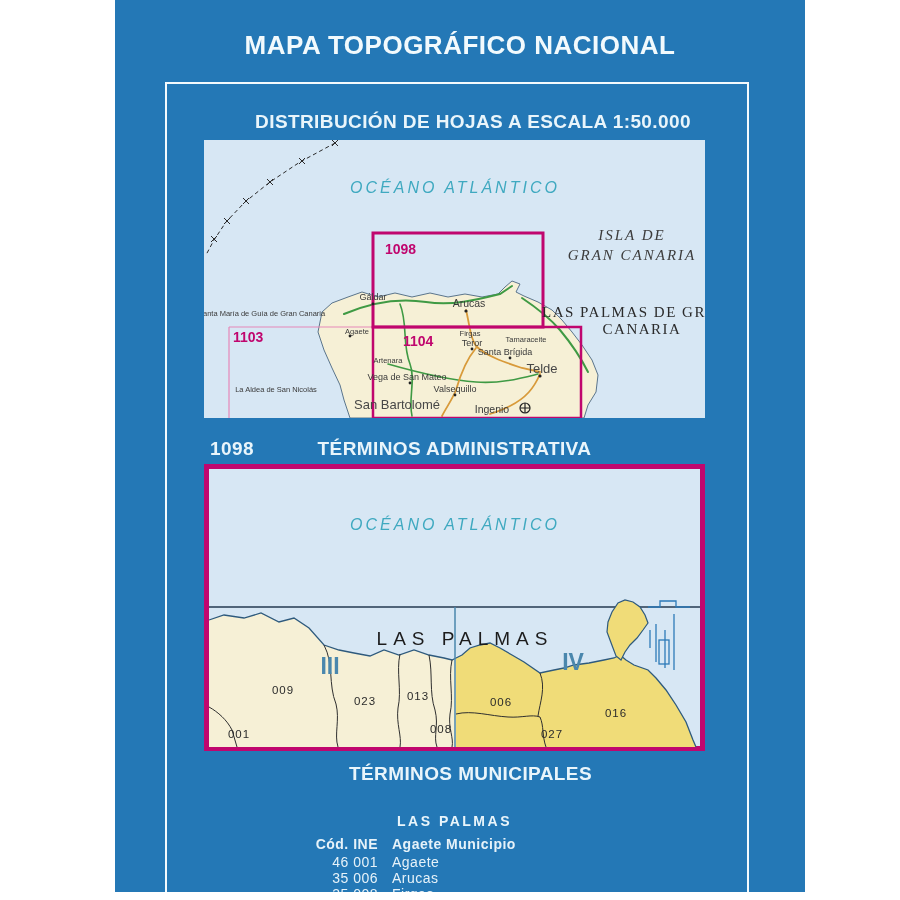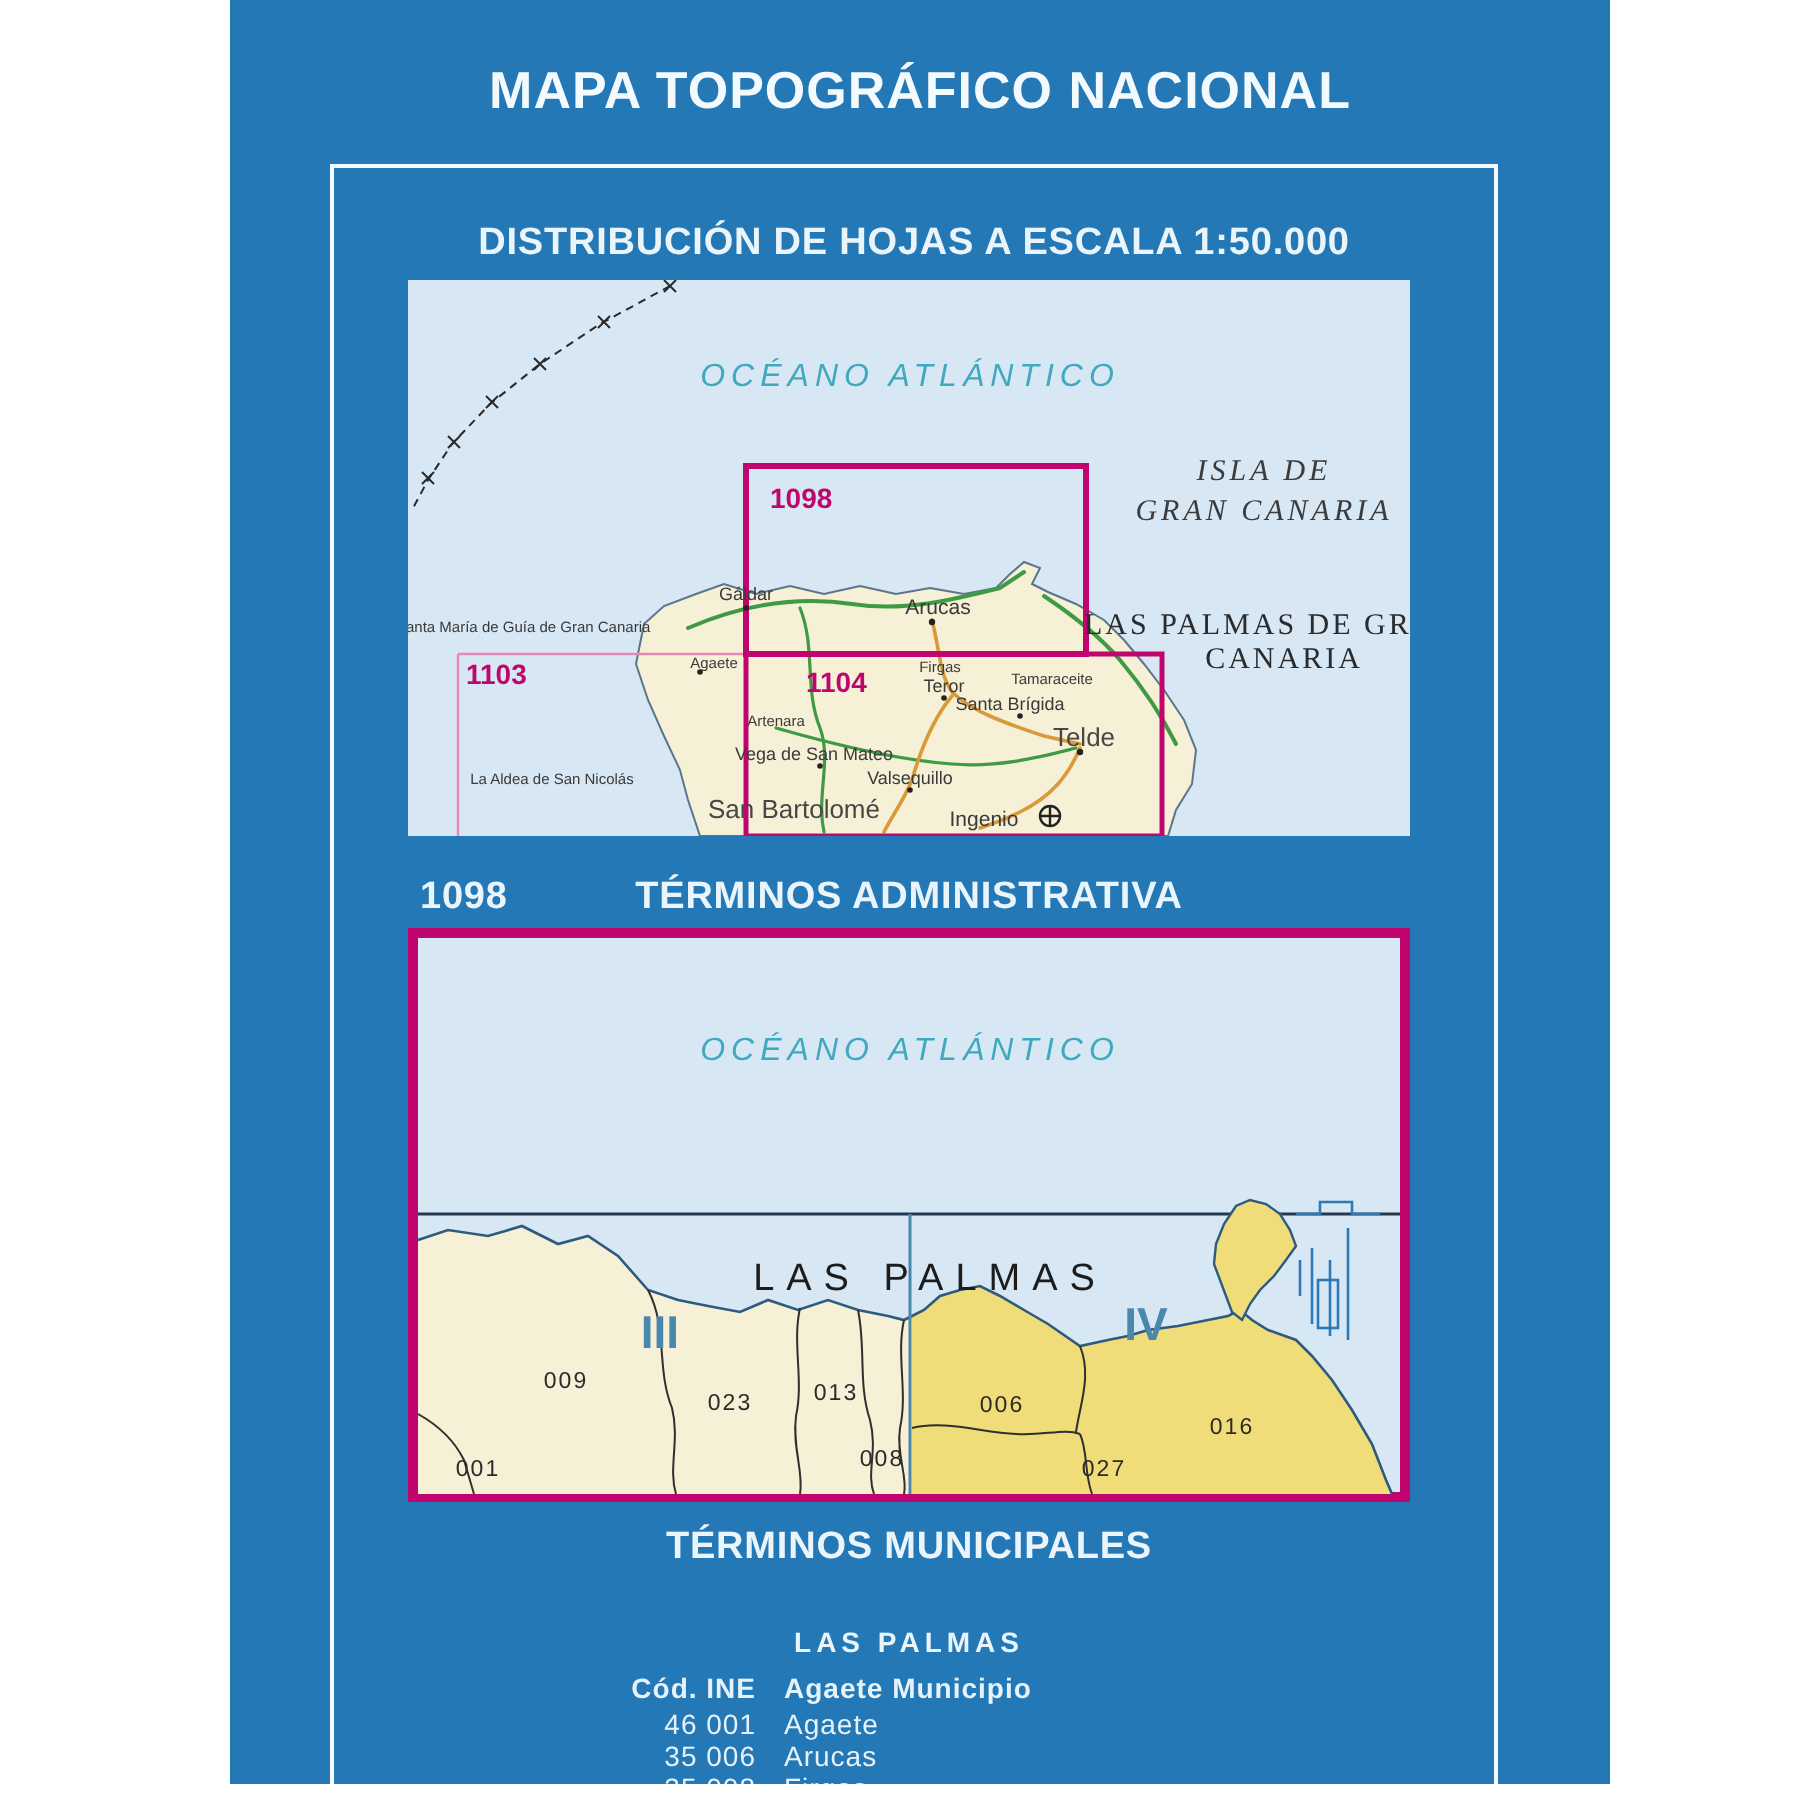--- a/index.html
+++ b/index.html
@@ -4,24 +4,24 @@
 <style>
   html,body{margin:0;padding:0;background:#ffffff;}
   #page{position:relative;width:900px;height:892px;overflow:hidden;background:#ffffff;
         font-family:"Liberation Sans",sans-serif;}
   #panel{position:absolute;left:115px;top:0;width:690px;height:900px;background:#2478b6;}
   .abs{position:absolute;}
   #main-title{left:115px;top:30px;width:690px;text-align:center;color:#f2fafd;
               font-size:26px;font-weight:bold;letter-spacing:0.5px;}
   #frame{left:165px;top:82px;width:584px;height:840px;border:2px solid #f4fafd;box-sizing:border-box;}
   .section-heading{color:#e9f5fb;font-size:19px;font-weight:bold;letter-spacing:0.4px;}
-  #dist-heading{left:165px;top:111px;width:584px;text-align:center;}
+  #dist-heading{left:165px;top:111px;width:584px;text-align:center;padding-left:16px;}
   #sheetnum-heading{left:210px;top:438px;}
   #admin-heading{left:204px;top:438px;width:501px;text-align:center;}
-  #terminos-heading{left:204px;top:763px;width:501px;text-align:center;}
+  #terminos-heading{left:220px;top:763px;width:501px;text-align:center;}
   #province-subhead{left:204px;top:813px;width:501px;text-align:center;color:#e9f5fb;
                     font-size:14px;font-weight:600;letter-spacing:2.5px;}
   #muni-table{left:204px;top:836px;width:501px;color:#e6f2f9;font-size:14px;}
   .trow{display:flex;line-height:16px;}
   .col-code{width:174px;text-align:right;letter-spacing:0.5px;}
   .col-name{margin-left:14px;letter-spacing:0.5px;}
   .thead{font-weight:600;margin-bottom:2px;align-items:center;}
   svg{display:block;overflow:hidden;}
   svg text{font-family:"Liberation Sans",sans-serif;}
   

